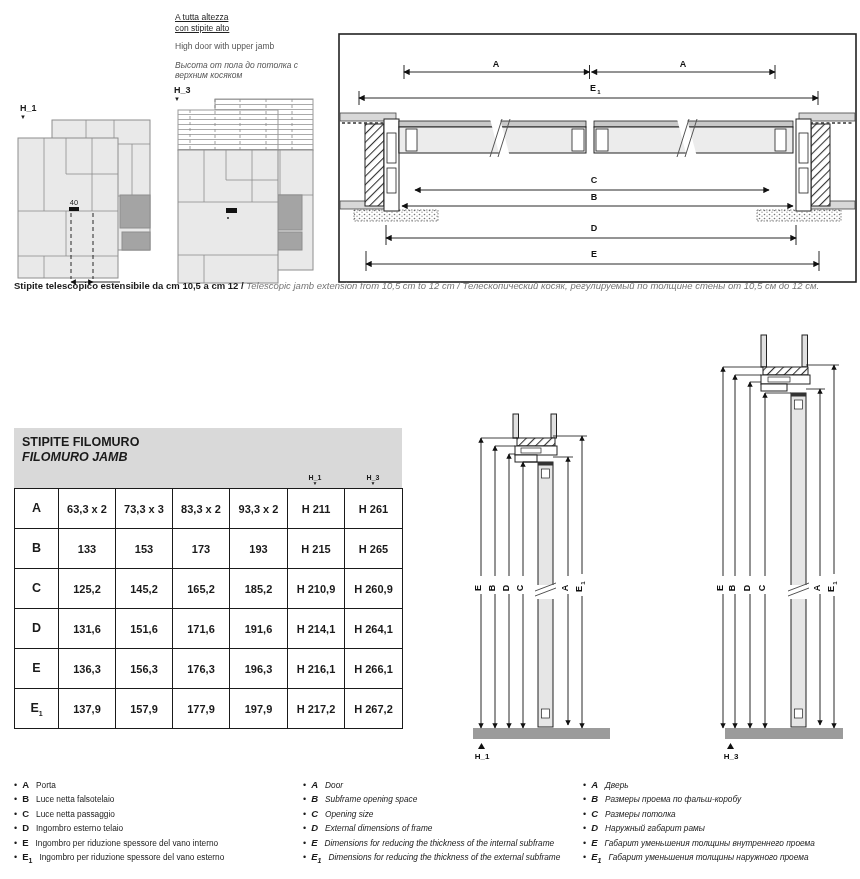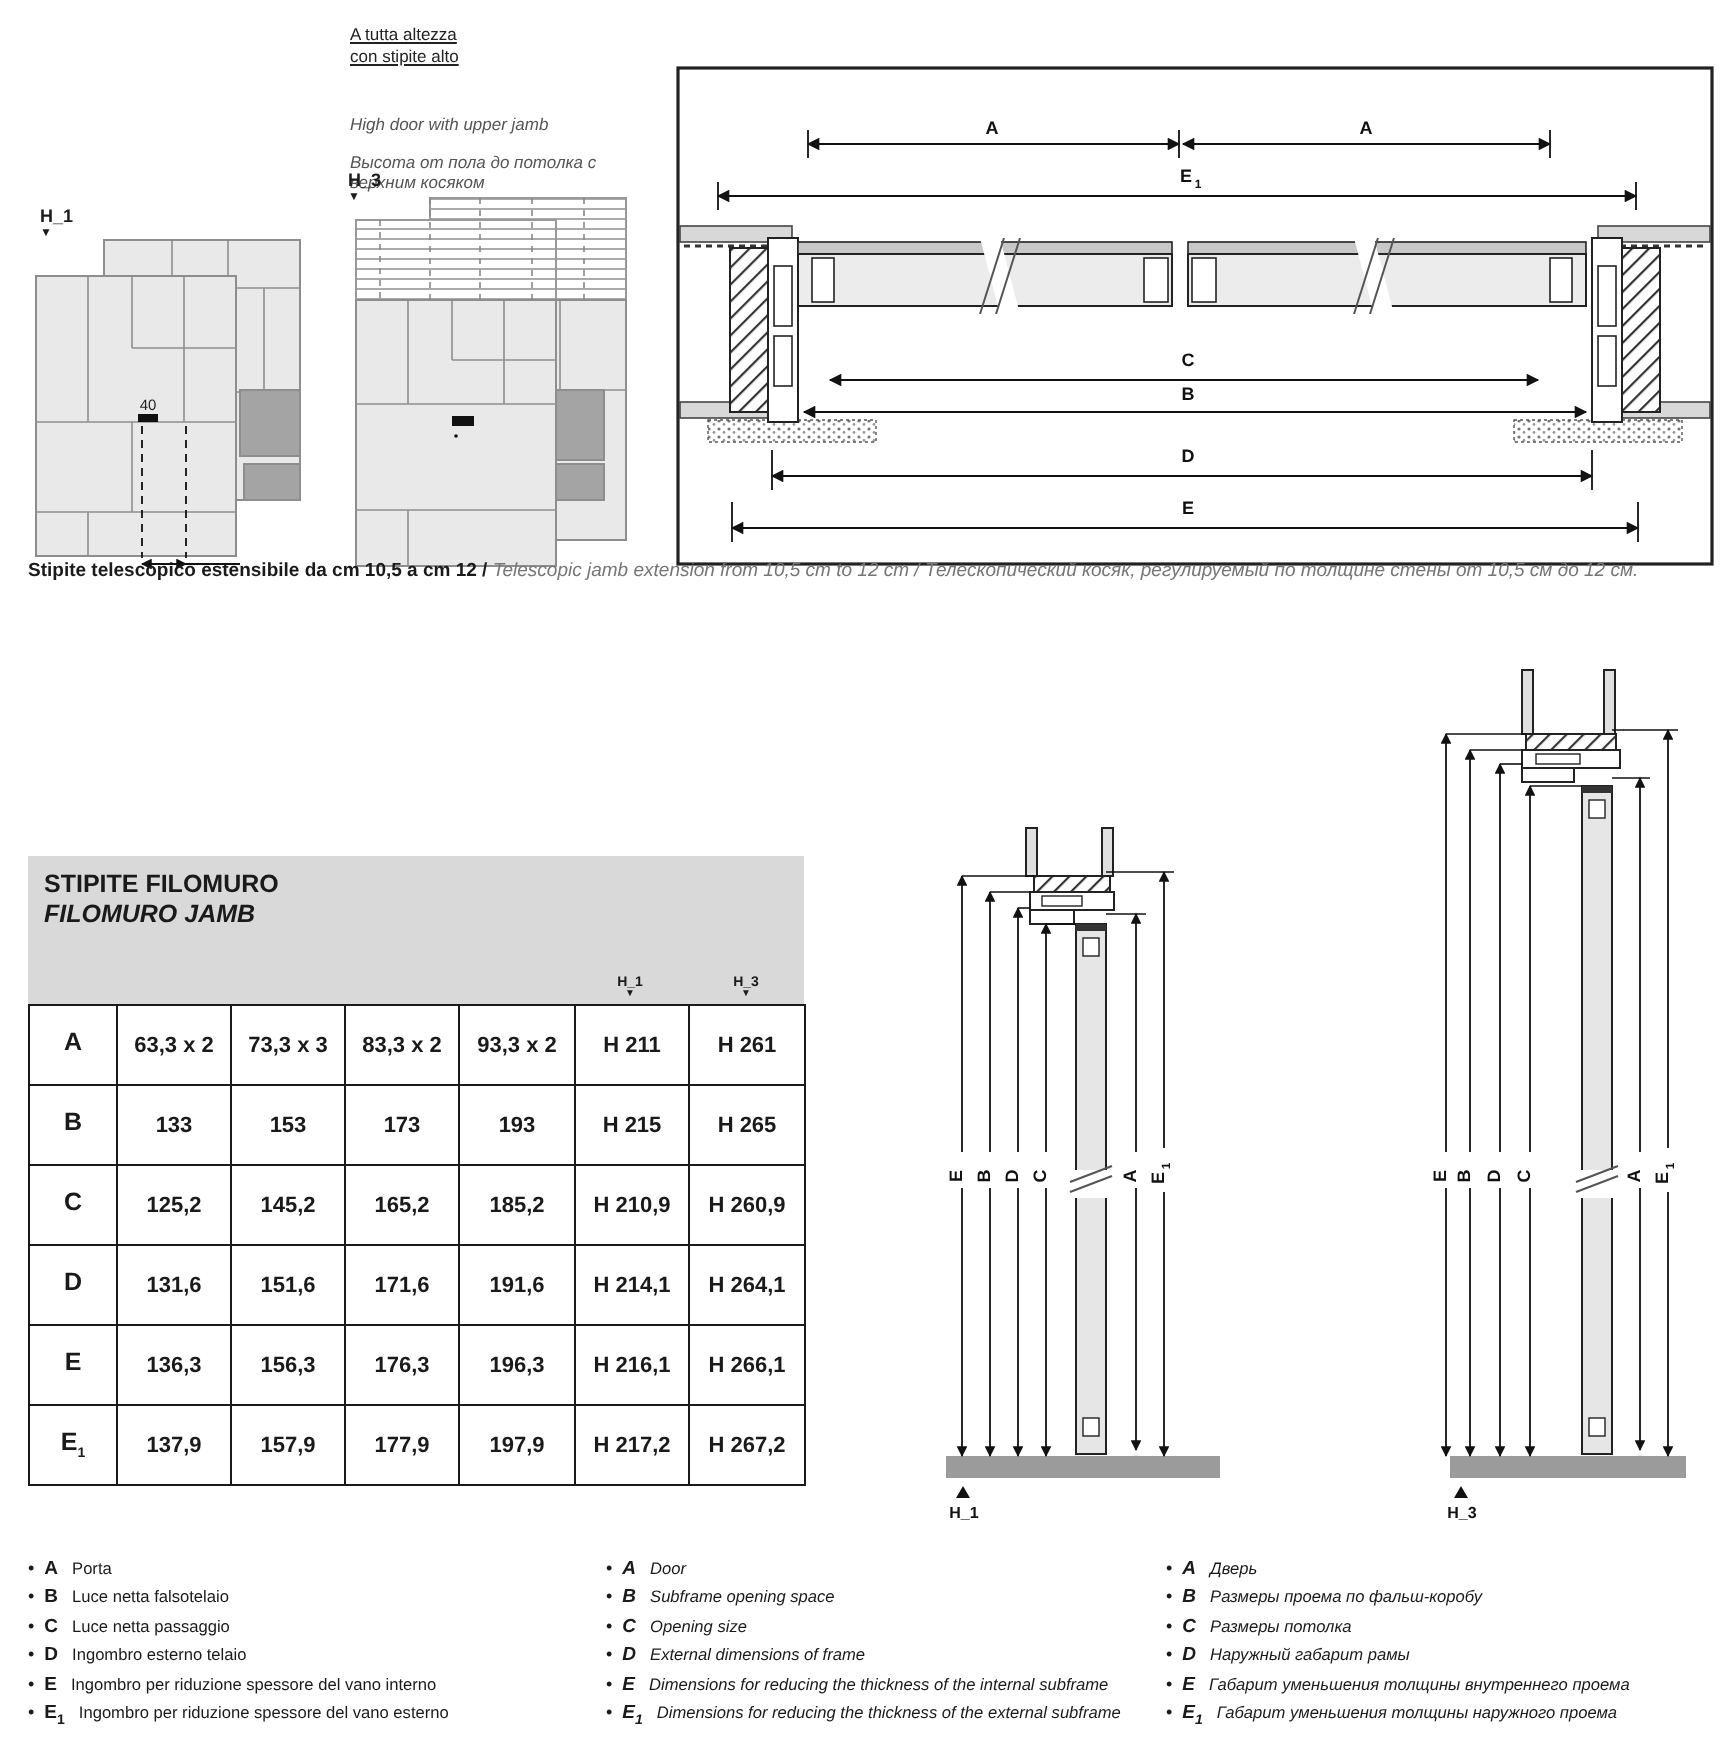--- a/index.html
+++ b/index.html
@@ -4,35 +4,35 @@
 <style>
   * { margin:0; padding:0; box-sizing:border-box; }
   html,body { width:860px; height:879px; }
   body { position:relative; background:#fff; color:#1a1a1a;
          font-family:"Liberation Sans","DejaVu Sans",sans-serif; overflow:hidden; }
   .abs { position:absolute; }
 
   
   .intro { left:175px; top:12px; font-size:8.5px; line-height:10.5px; color:#222; }
   .intro .it { white-space:pre-line;text-decoration:underline; }
-  .intro .en { font-style:italic; margin-top:24px; color:#555; }
+  .intro .en { margin-top:8px; color:#555; }
   .intro .ru { font-style:italic; margin-top:8px; white-space:pre-line; color:#555; }
 
   
   .marker { font-weight:bold; font-size:9px; line-height:8px; }
   .marker .tri { display:block; font-size:6px; margin-top:1px; letter-spacing:0; }
 
   
   .caption { left:14px; top:280px; width:838px; font-size:9.5px; white-space:nowrap; }
   .caption .b { font-weight:bold; }
   .caption .i { font-style:italic; color:#767676; }
 
   
   .dim-table { left:14px; top:428px; width:388px; }
-  .t-header { background:#d9d9d9; height:74px; position:relative; padding:7px 0 0 8px; }
+  .t-header { background:#d9d9d9; height:60px; position:relative; padding:7px 0 0 8px; }
   .t-header .tt { font-weight:bold; font-size:12.5px; line-height:15px; }
   .t-header .tt.i { font-style:italic; }
   .colmark { position:absolute; bottom:2px; width:30px; text-align:center;
              font-size:7px; font-weight:bold; line-height:7px; }
   .colmark .tri { display:block; font-size:5px; line-height:5px; }
   .colmark.c1 { left:286px; } .colmark.c2 { left:344px; }
   table { border-collapse:collapse; width:388px; table-layout:fixed; }
   td,th { border:1px solid #1a1a1a; height:40px; text-align:center;
           font-size:11px; font-weight:bold; background:#fff; }
   th { font-size:12.5px; }

